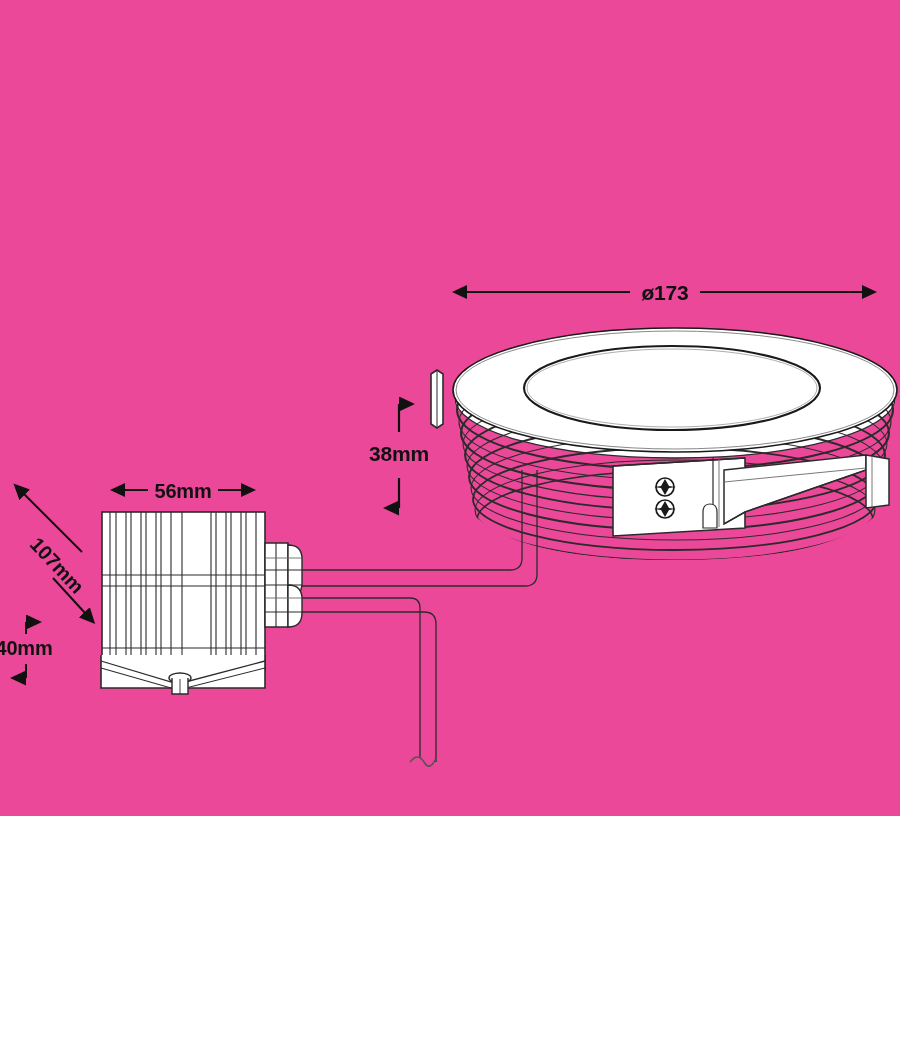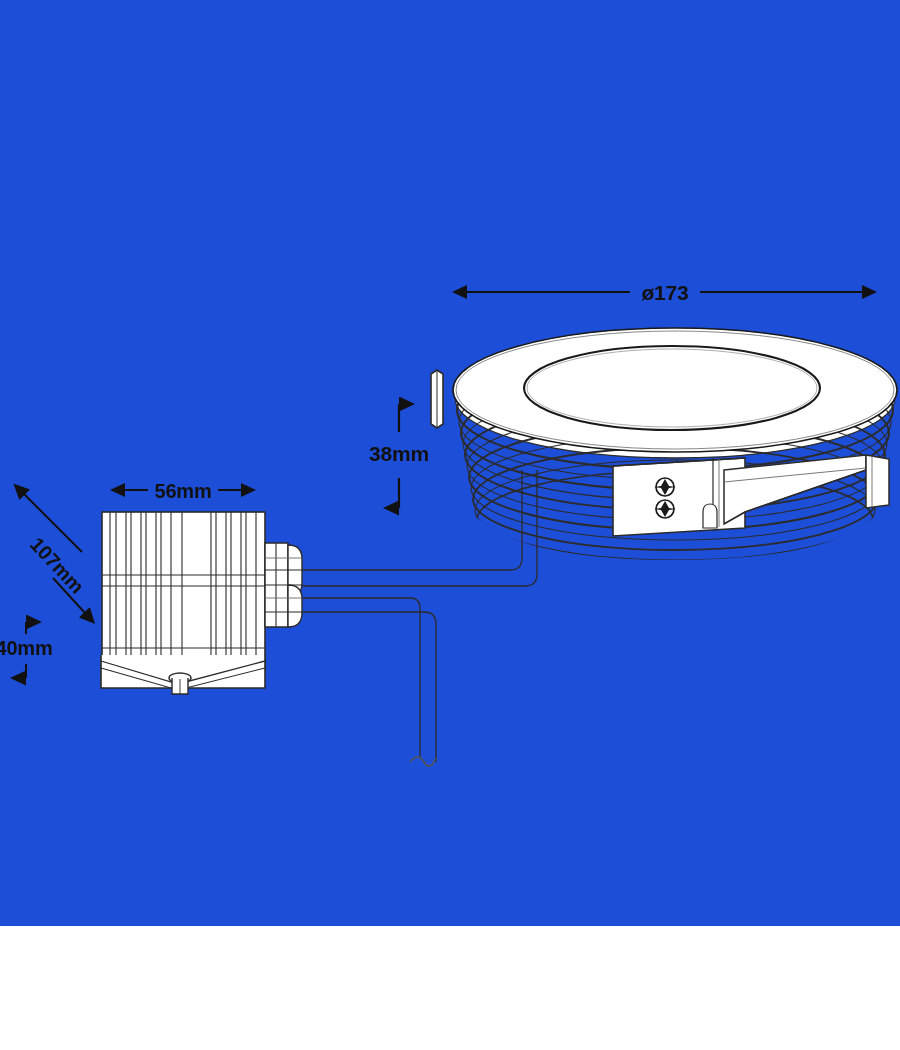--- a/index.html
+++ b/index.html
@@ -6,22 +6,22 @@
     margin: 0;
     padding: 0;
     background: #ffffff;
   }
   body {
     font-family: "Liberation Sans", sans-serif;
   }
   #sheet {
     position: relative;
     width: 900px;
-    height: 926px;
-    background: #1d4ed8;
+    height: 816px;
+    background: #ec4899;
     overflow: hidden;
   }
   #drawing-svg {
     position: absolute;
     top: 0;
     left: 0;
     width: 900px;
     height: 1050px;
     display: block;
   }

